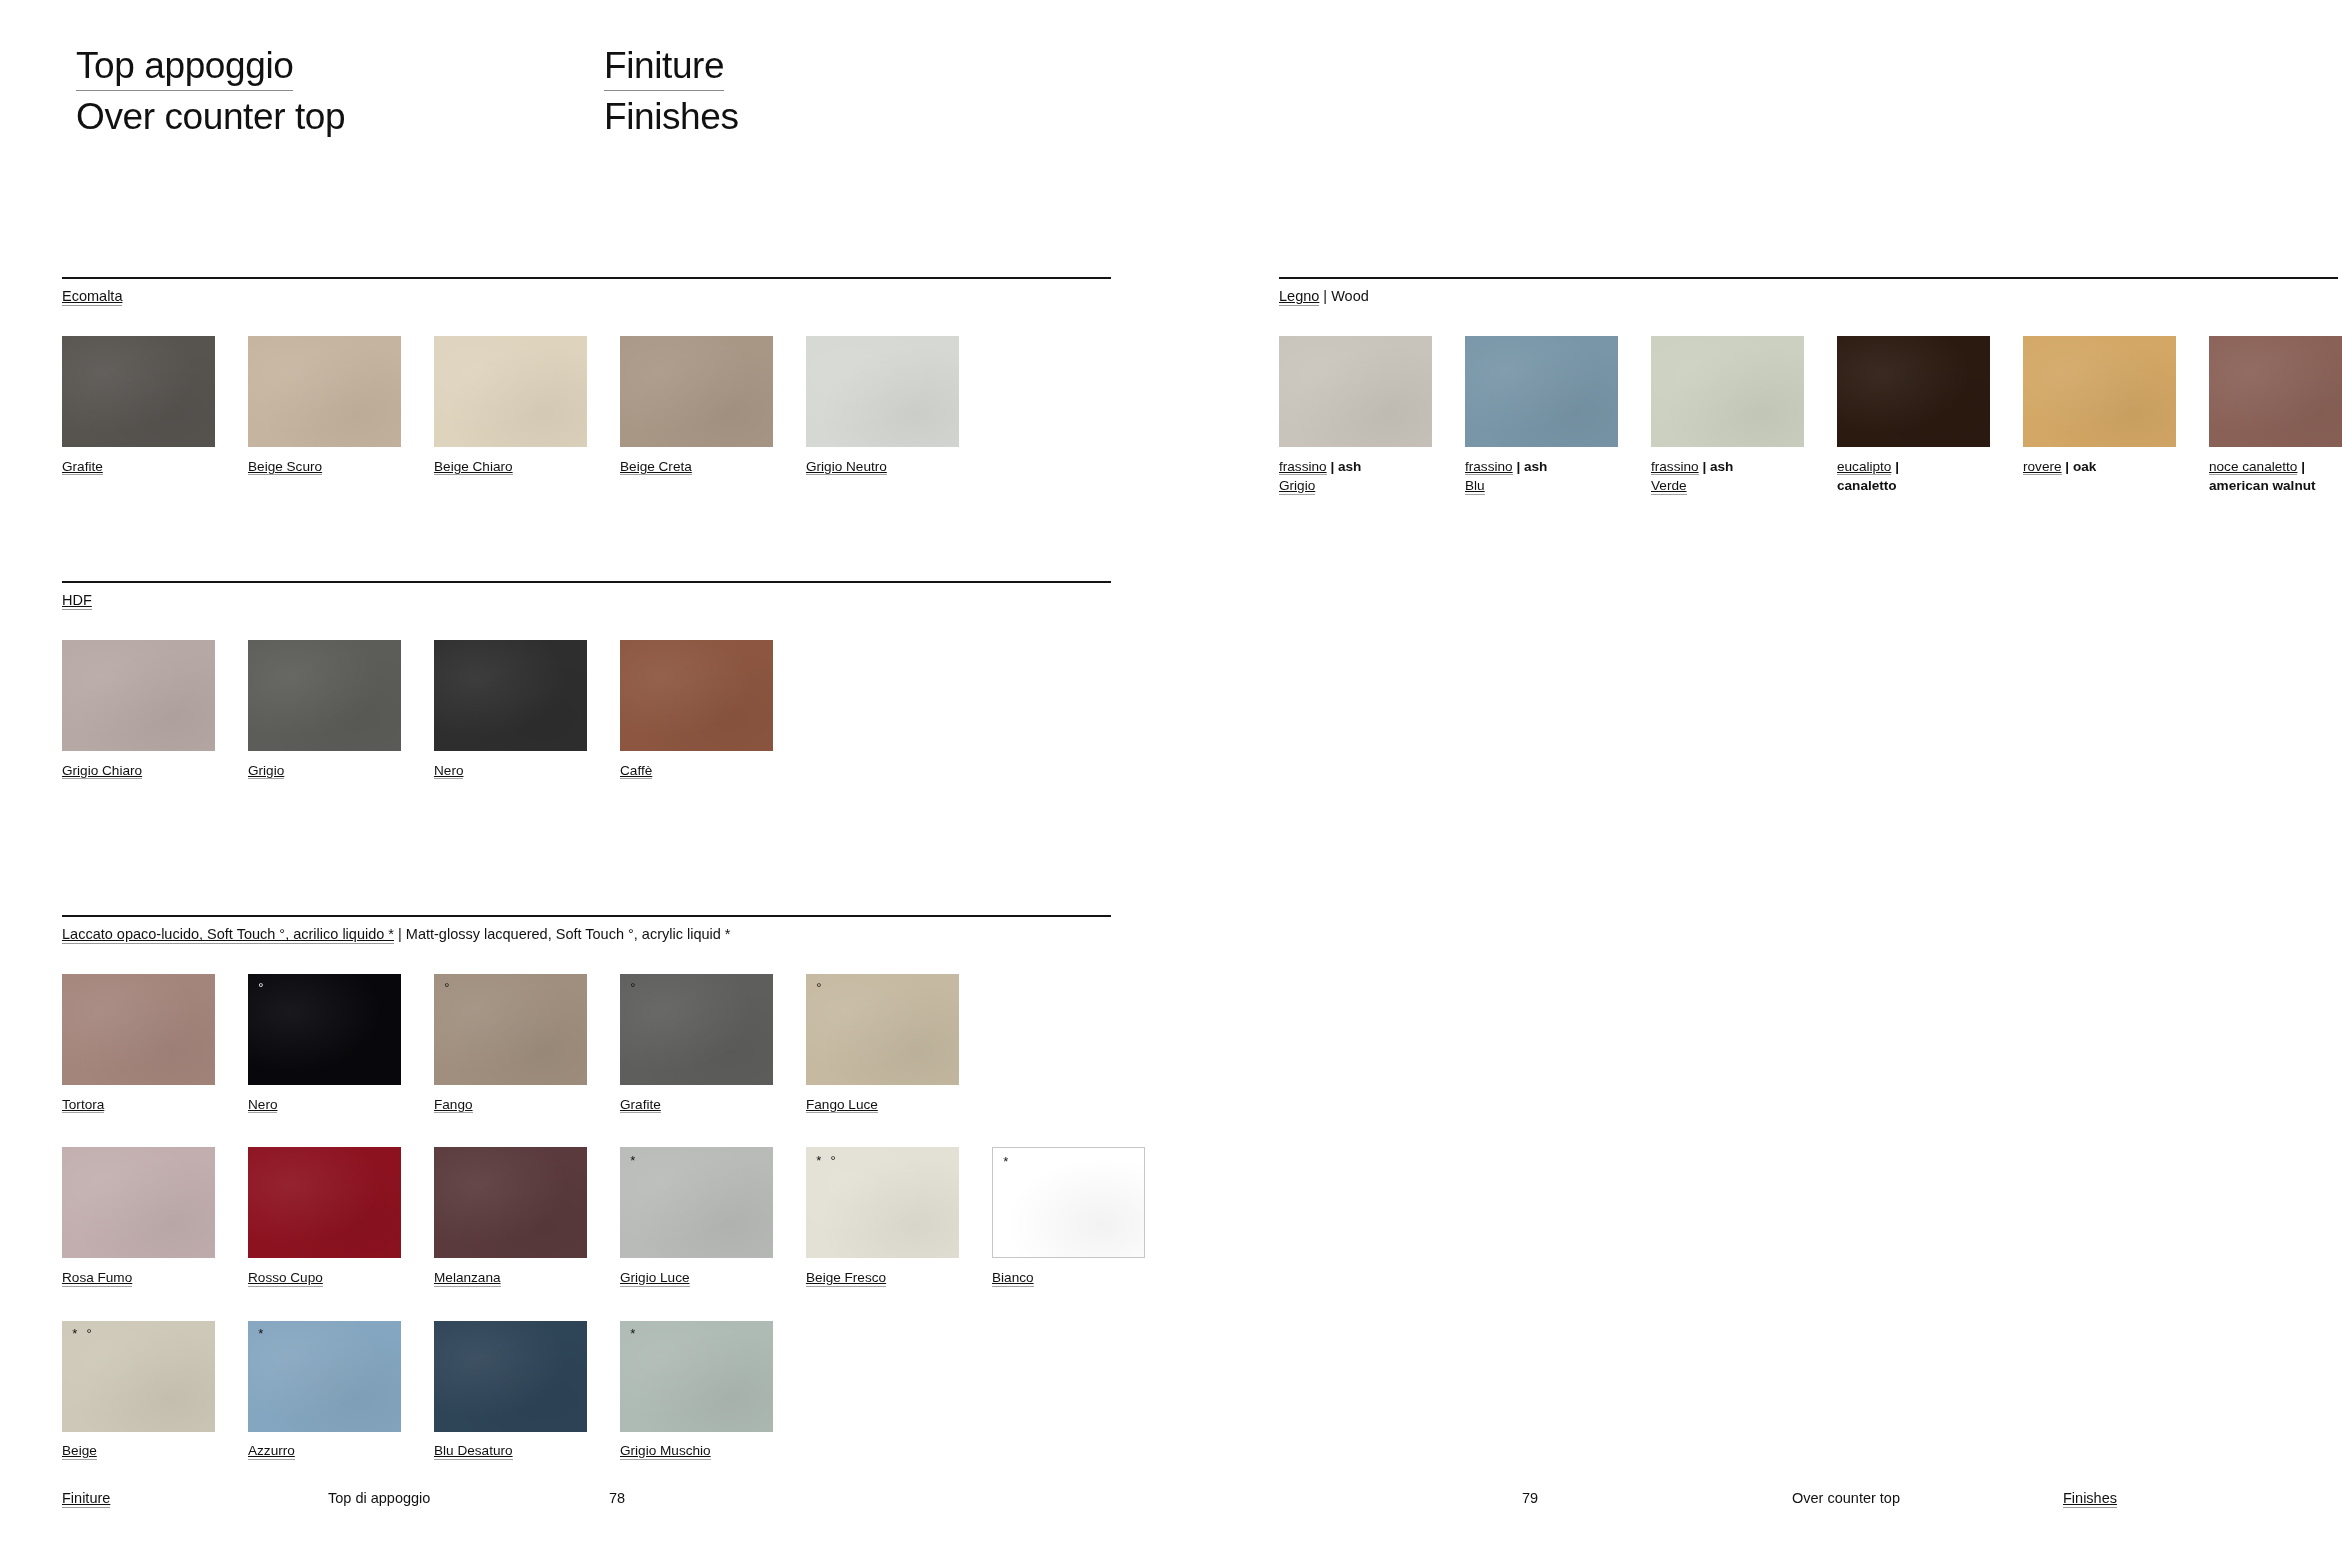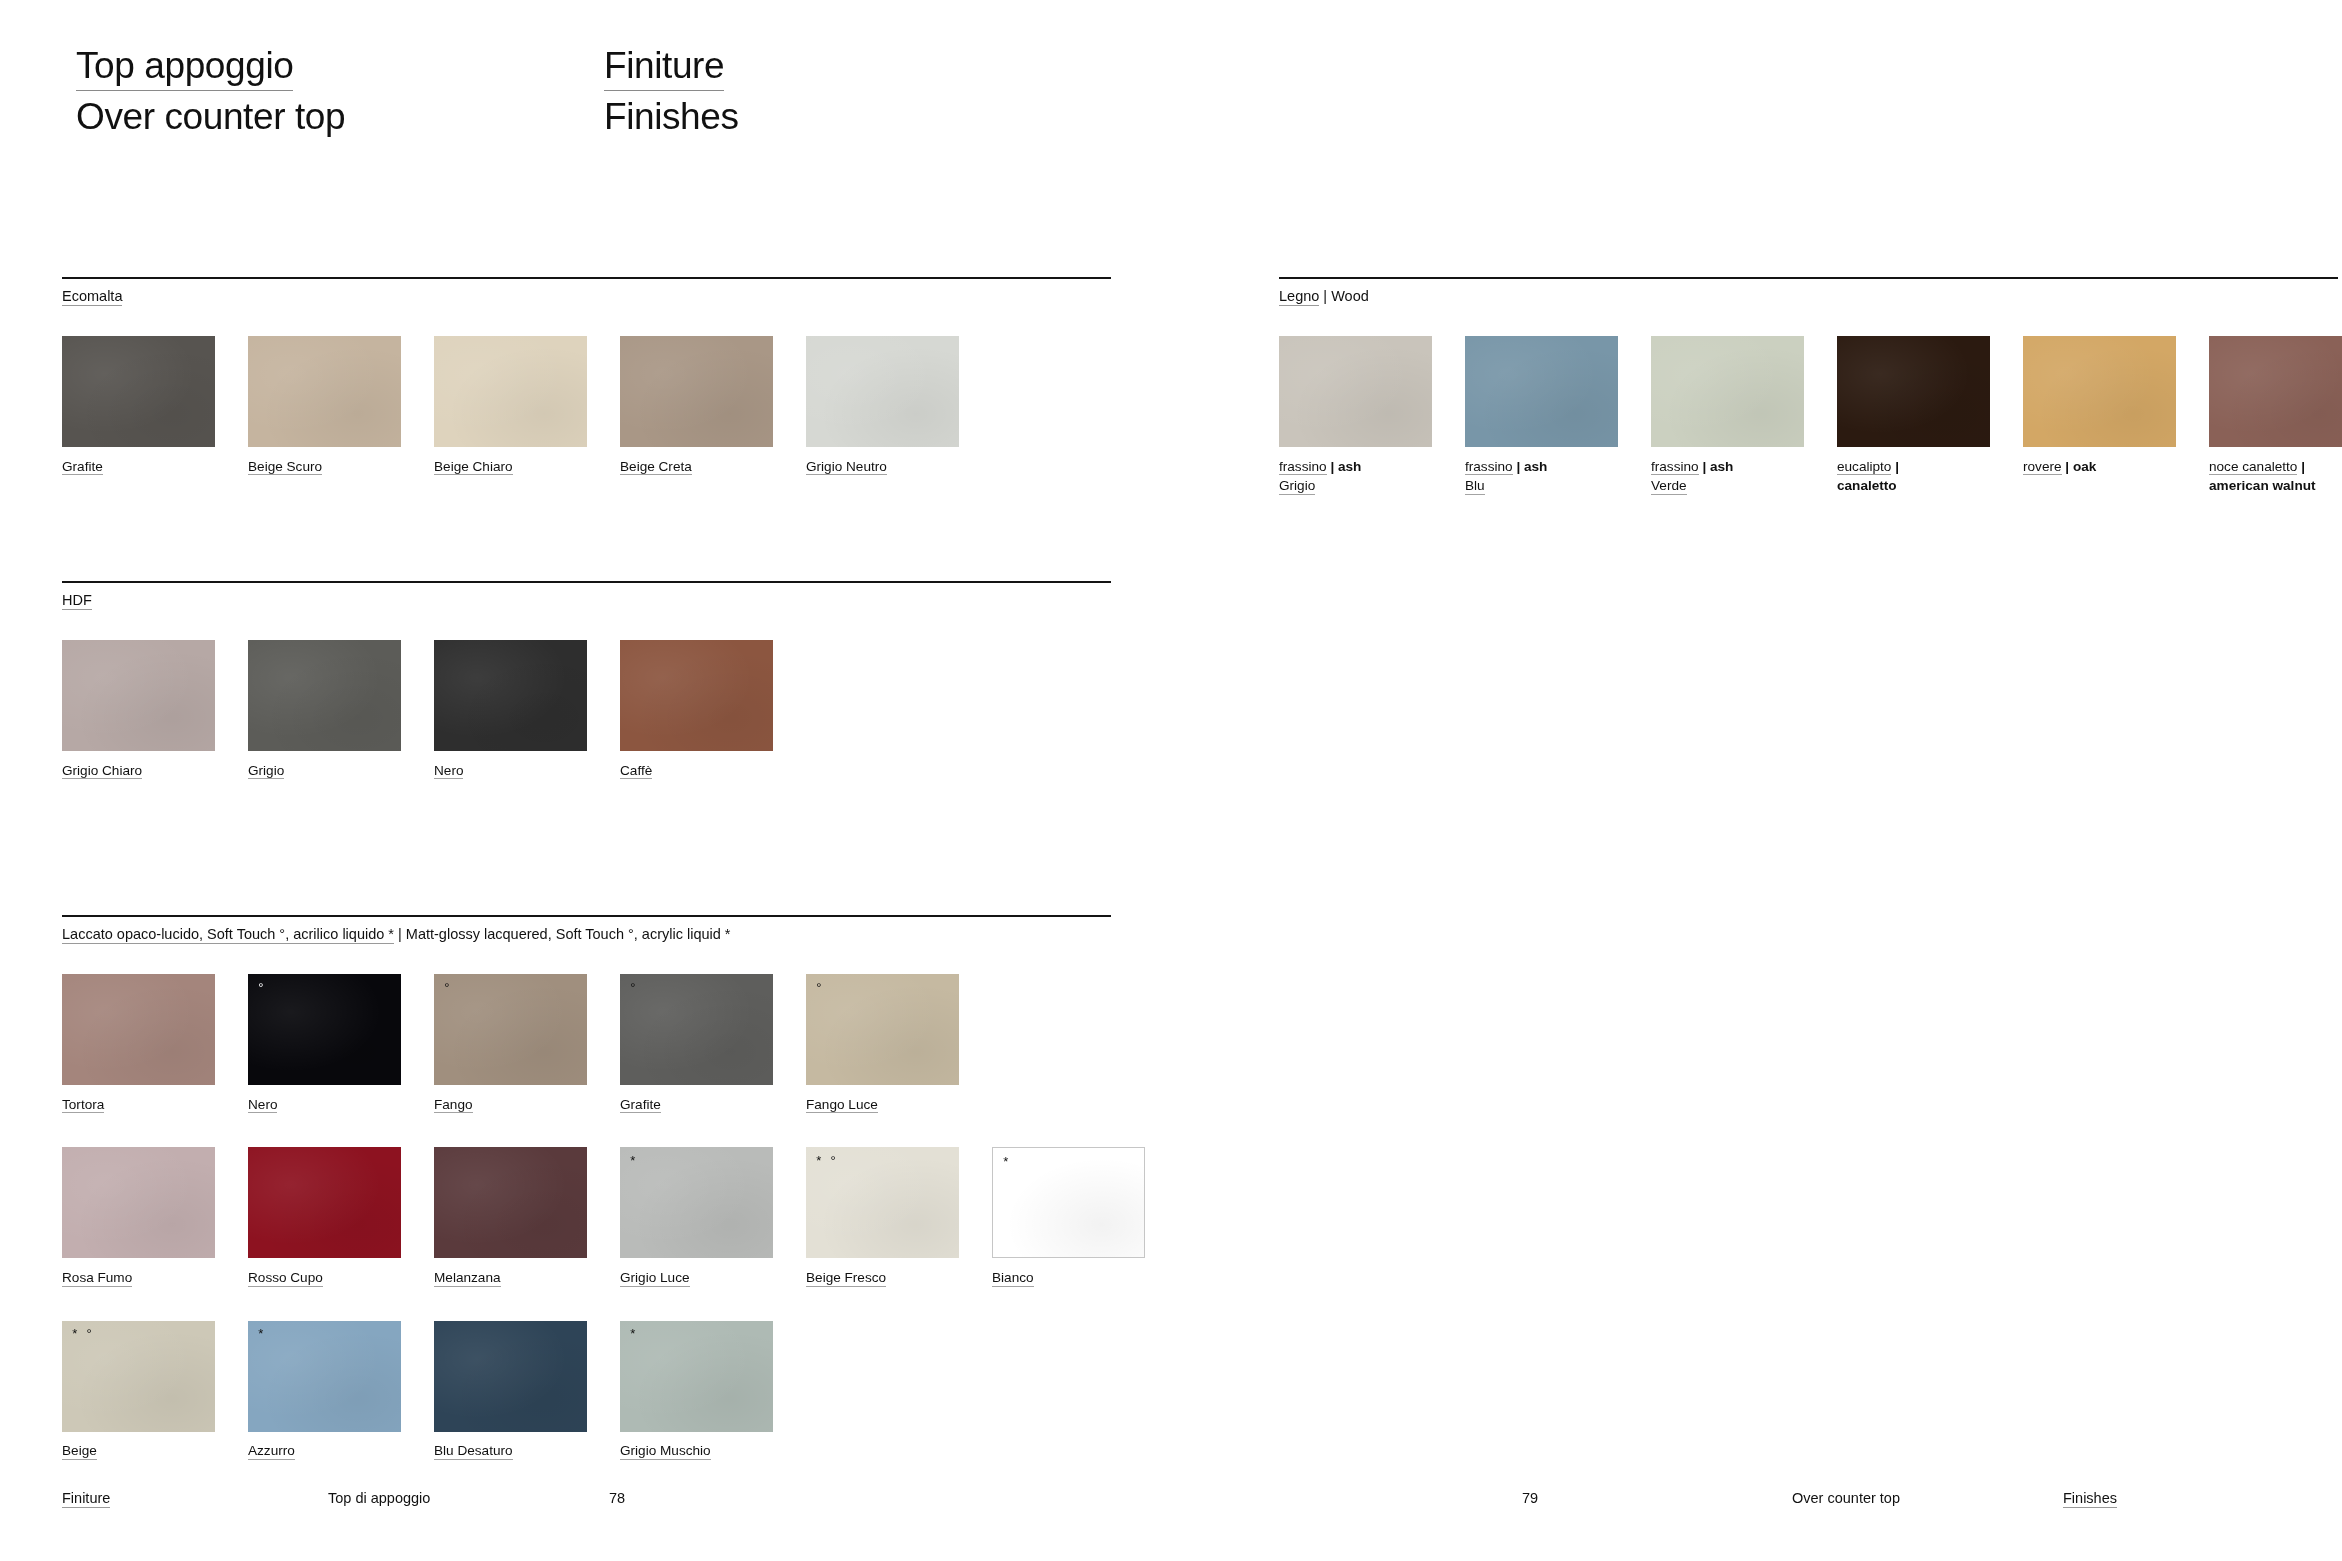--- a/index.html
+++ b/index.html
@@ -48,20 +48,21 @@
   .section-title {
     font-size: 14.5px;
     line-height: 1.3;
     margin-top: 8.4px;
     display: inline-block;
     white-space: nowrap;
   }
   .u-underline {
     border-bottom: 0.9px solid #9a9a9a;
     padding-bottom: 0.9px;
+    text-decoration: underline;
   }
 
   
   .swatch-row {
     display: flex;
     gap: 33px;
   }
   .swatch-rows { margin-top: 30px; }
   .swatch-rows .swatch-row + .swatch-row { margin-top: 34px; }
 
@@ -90,20 +91,21 @@
   }
   .swatch-label {
     margin-top: 10.3px;
     font-size: 13.6px;
     line-height: 1.32;
   }
   .swatch-label .lbl {
     display: inline;
     border-bottom: 0.9px solid #a3a3a3;
     padding-bottom: 0.9px;
+    text-decoration: underline;
   }
   .swatch-label .plain { display: inline; font-weight: bold; }
   .swatch-label .l2 { display: block; margin-top: 1.9px; }
 
   
   .grain-vert {
     background-image:
       repeating-linear-gradient(90deg,
         rgba(0,0,0,0.00) 0px, rgba(0,0,0,0.00) 6.6px,
         rgba(0,0,0,0.085) 7.5px, rgba(0,0,0,0.02) 10.3px,

